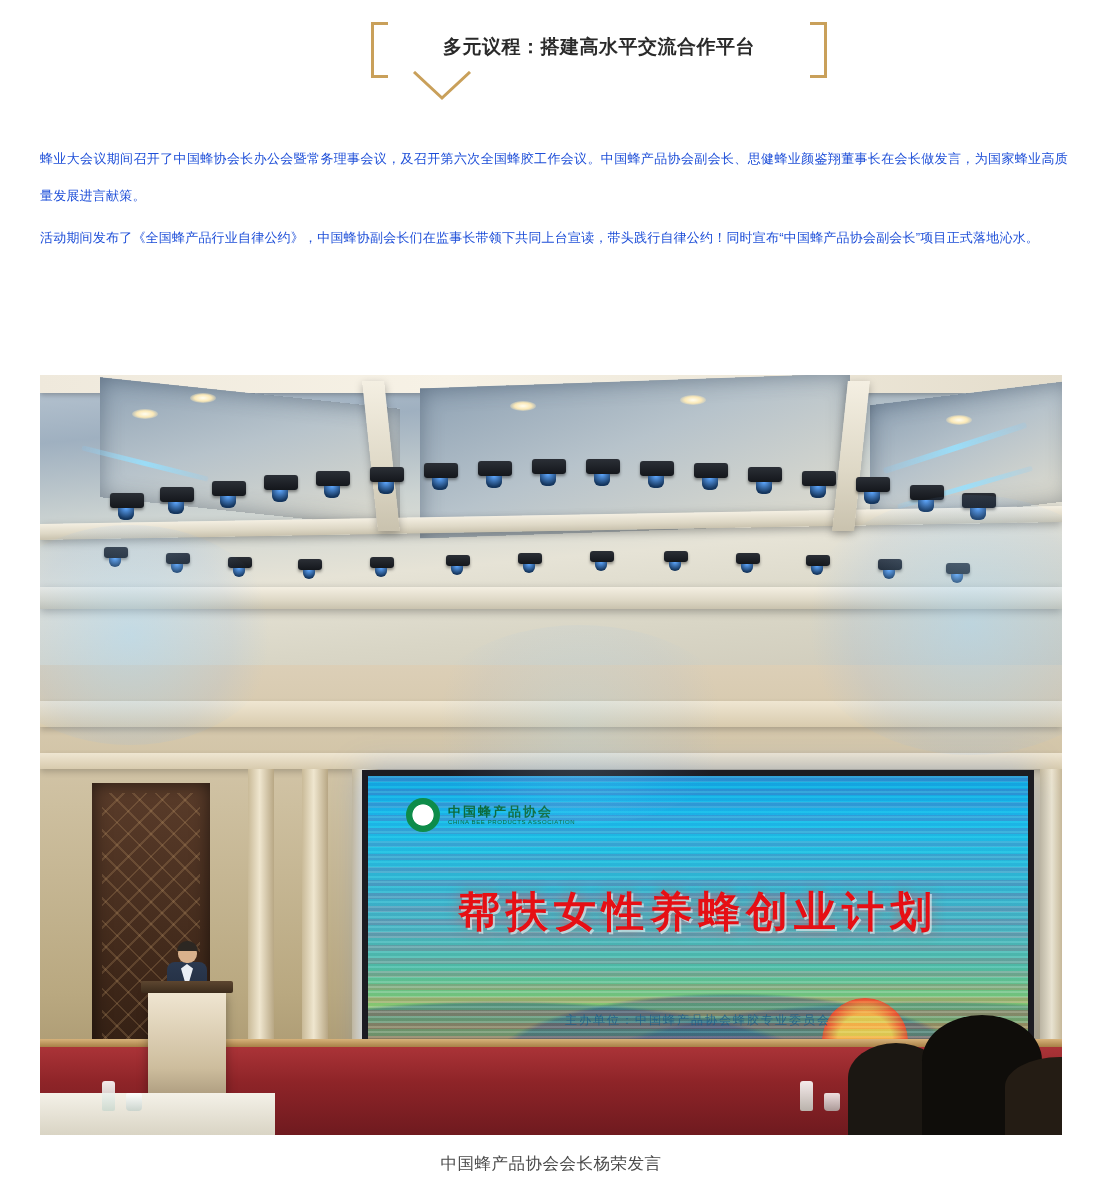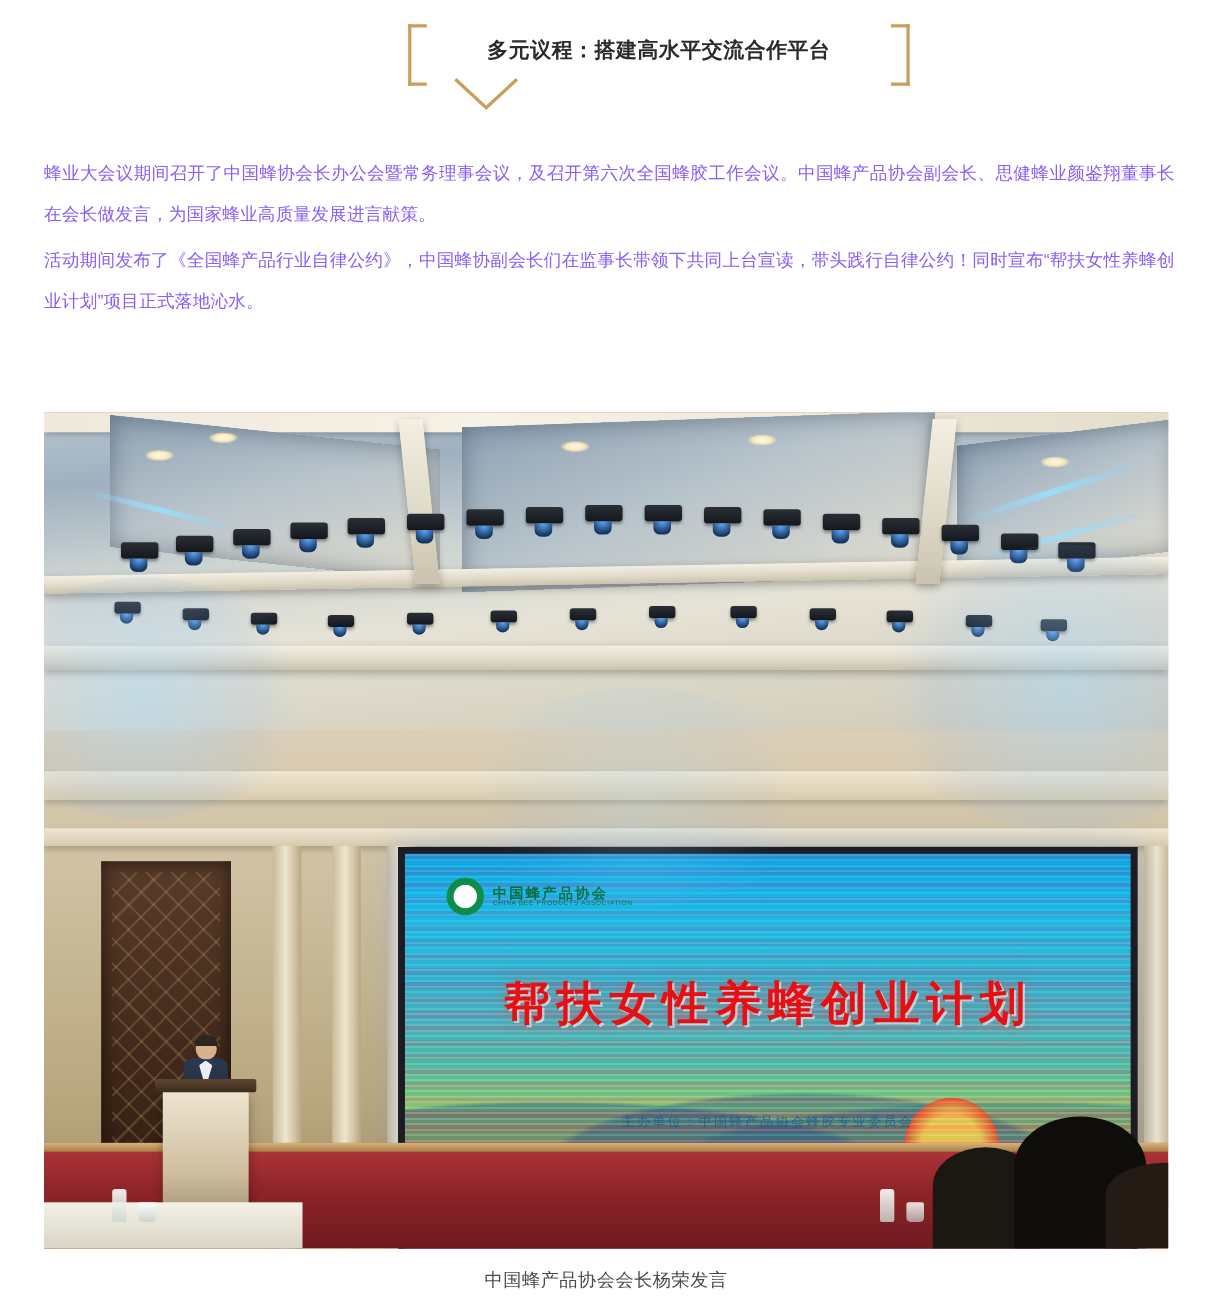--- a/index.html
+++ b/index.html
@@ -70,44 +70,44 @@
   .badge-tail svg { display: block; }
 
   
   .article {
     position: absolute;
     left: 40px;
     top: 140px;
     width: 1028px;
   }
   .para {
-    font-size: 16px;
+    font-size: 13px;
     line-height: 37px;
-    color: #8b5cf6;
+    color: #1d4ed8;
     margin: 0 0 0 0;
     text-align: justify;
     letter-spacing: 0.2px;
   }
   .para.second {
     margin-top: 5px;
   }
 
   
   .figure {
     position: absolute;
     left: 40px;
     top: 375px;
     width: 1022px;
   }
   .photo {
     position: relative;
     width: 1022px;
     height: 760px;
     overflow: hidden;
-    background: #fdba74;
+    background: #f97316;
   }
   .photo-inner { position: absolute; inset: 0; }
 
   
   .ceiling {
     position: absolute;
     left: 0; top: 0; right: 0;
     height: 290px;
     background:
       linear-gradient(175deg, #b9c6d2 0%, #9fb0c0 18%, #cdd4d2 40%, #e6e3d6 60%, #d9d6c6 80%, #cfcbbb 100%);
@@ -428,21 +428,21 @@
   </div>
   <div class="badge-tail">
     <svg width="60" height="30" viewBox="0 0 60 30" fill="none">
       <path d="M2 1 L30 27 L58 1" stroke="#c9a05a" stroke-width="3" fill="none"></path>
     </svg>
   </div>
 </div>
 
 <div class="article">
   <p class="para">蜂业大会议期间召开了中国蜂协会长办公会暨常务理事会议，及召开第六次全国蜂胶工作会议。中国蜂产品协会副会长、思健蜂业颜鉴翔董事长在会长做发言，为国家蜂业高质量发展进言献策。</p>
-  <p class="para second">活动期间发布了《全国蜂产品行业自律公约》，中国蜂协副会长们在监事长带领下共同上台宣读，带头践行自律公约！同时宣布“帮扶女性养蜂创业计划”项目正式落地沁水。</p>
+  <p class="para second">活动期间发布了《全国蜂产品行业自律公约》，中国蜂协副会长们在监事长带领下共同上台宣读，带头践行自律公约！同时宣布“中国蜂产品协会副会长”项目正式落地沁水。</p>
 </div>
 
 <div class="figure">
   <div class="photo">
     <div class="photo-inner">
 
       <div class="ceiling">
         <div class="ceiling-trim" style="top:0;"></div>
         <div class="coffer" style="left:60px; top:18px; width:300px; height:120px; transform:skewY(6deg);"></div>
         <div class="coffer" style="left:380px; top:6px; width:430px; height:150px; transform:skewY(-2deg);"></div>

